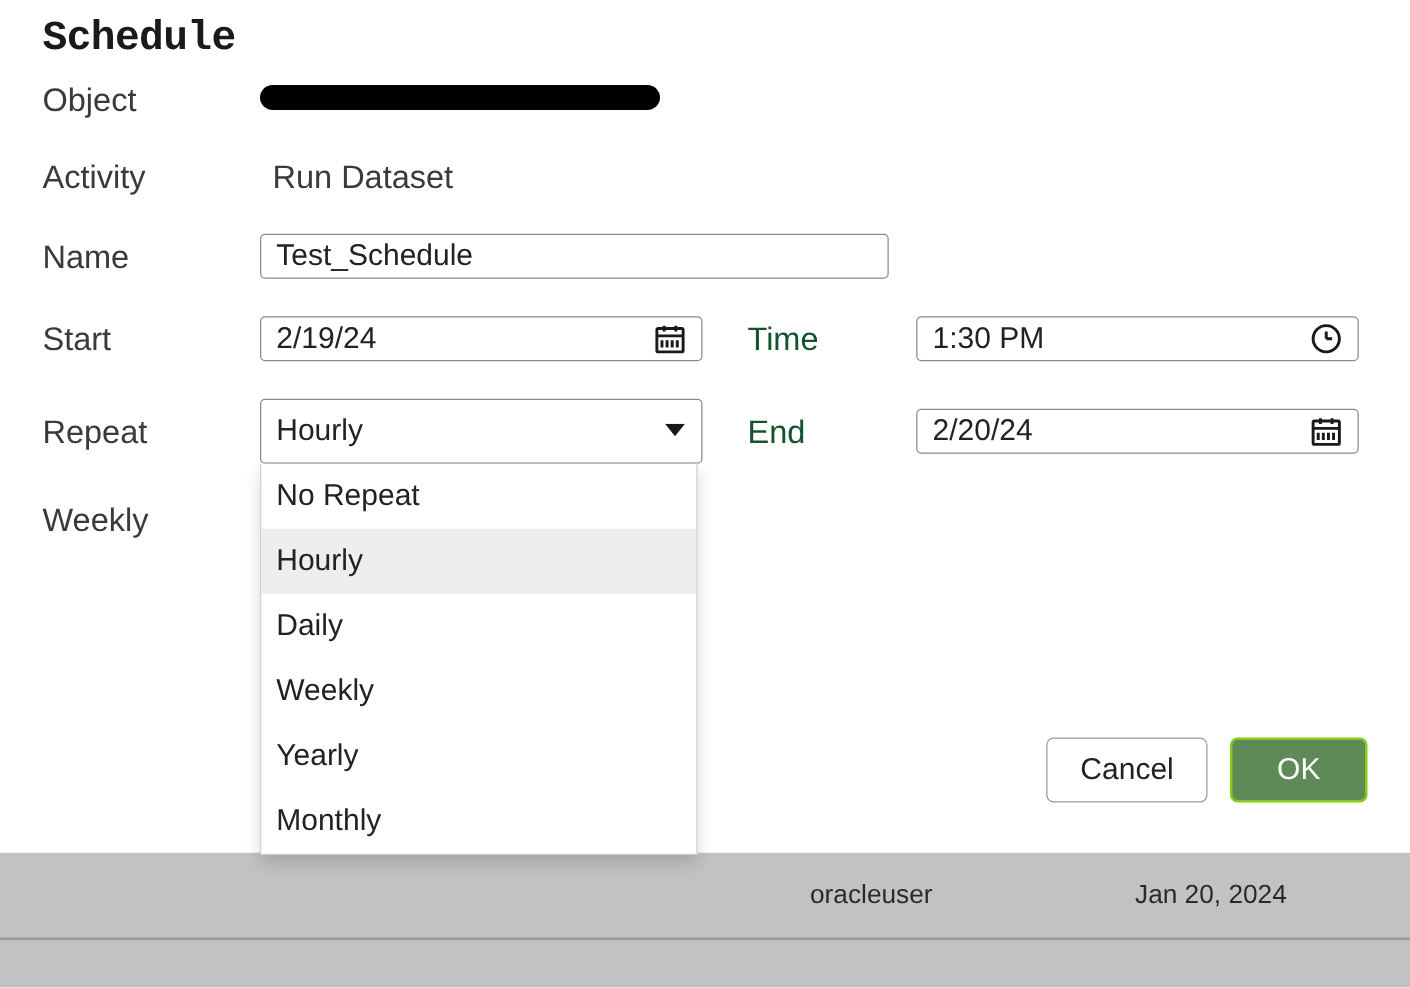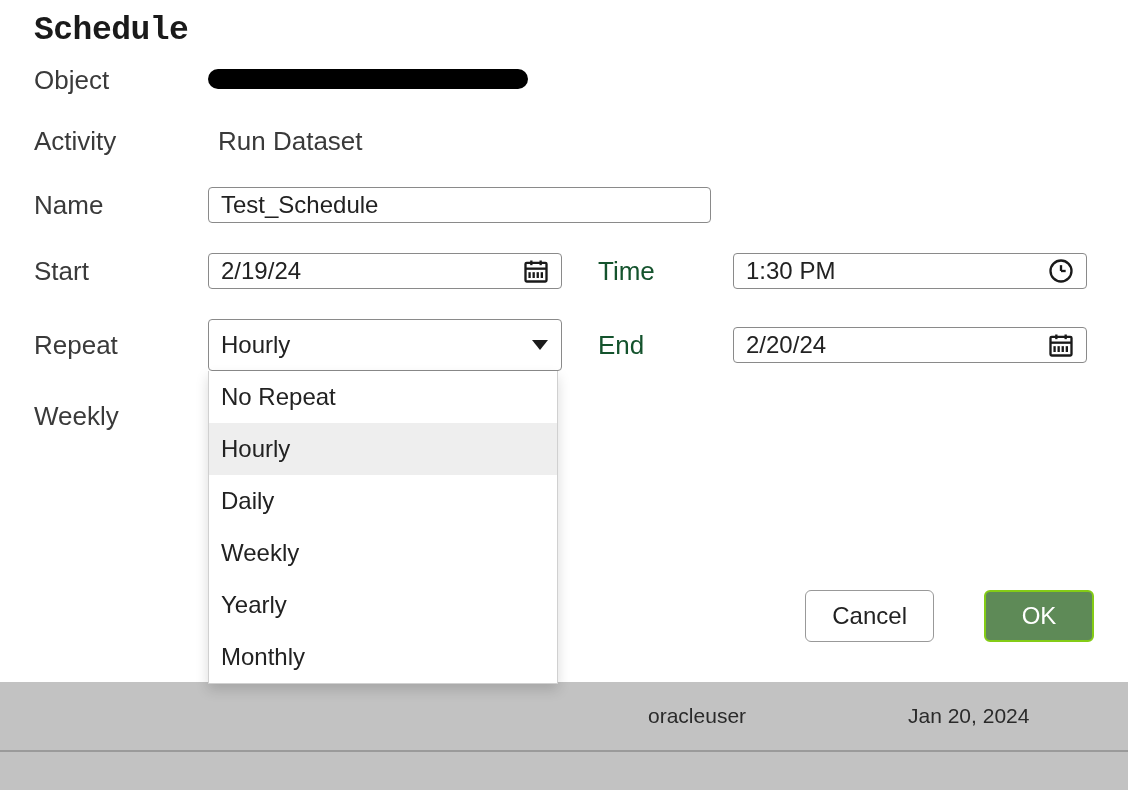--- a/index.html
+++ b/index.html
@@ -135,21 +135,20 @@
   .btn {
     height: 52px;
     min-width: 110px;
     padding: 0 26px;
     font-size: 24px;
     border-radius: 6px;
     cursor: pointer;
     display: inline-flex;
     align-items: center;
     justify-content: center;
-    margin-left: 32px;
   }
   .btn-secondary {
     background: #fff;
     border: 1px solid #999;
     color: #222;
   }
   .btn-primary {
     background: #5e8a57;
     border: 2px solid #84cc16;
     color: #fff;

